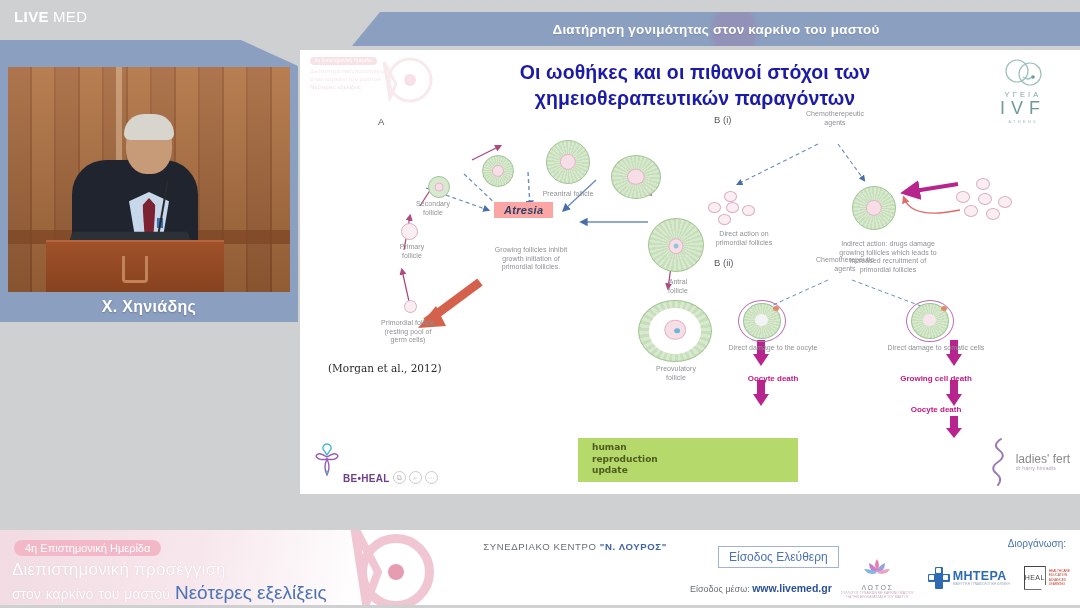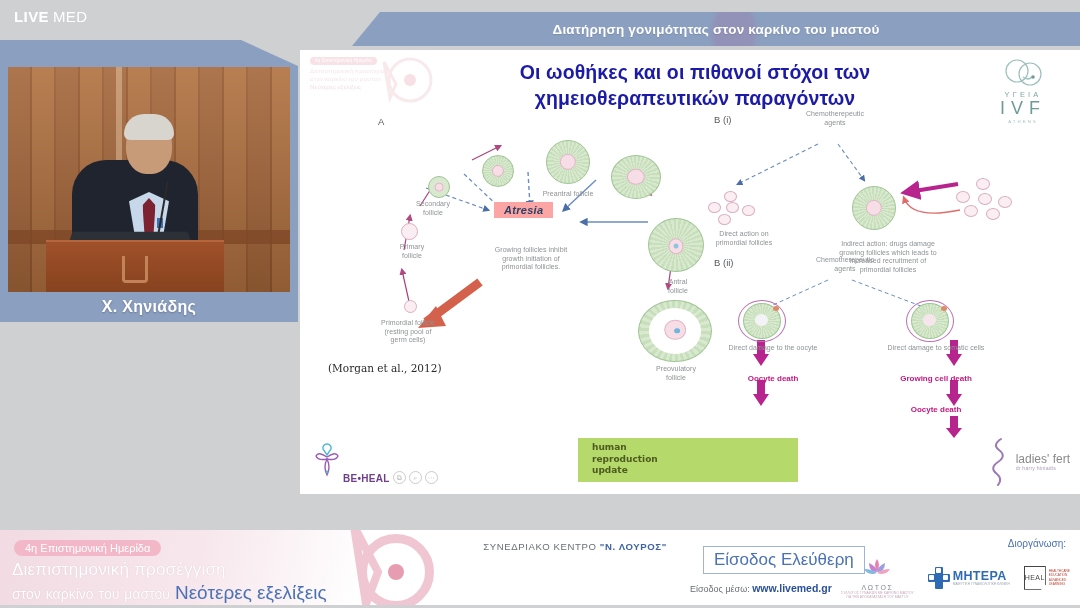--- a/index.html
+++ b/index.html
@@ -310,23 +310,23 @@
   .f-date .fd-main b { color: #9aa0a6; font-weight: normal; }
   .f-date .fd-s1 {
     color: #6a6f75; font-size: 9.6px; letter-spacing: .6px; margin-top: 1px;
     white-space: nowrap;
   }
   .f-date .fd-s1 b { color: #3e63a6; }
   .f-date .fd-s2 { color: #3e63a6; font-size: 10.5px; margin-top: 1px; }
   .f-date .fd-s2 b { font-weight: bold; }
 
   .f-free {
-    position: absolute; left: 703px; top: 16px;
+    position: absolute; left: 718px; top: 16px;
     border: 1px solid #9fb3d4; padding: 3px 10px;
-    color: #4a72b5; font-size: 17px; white-space: nowrap;
+    color: #4a72b5; font-size: 12px; white-space: nowrap;
   }
   .f-watch {
     position: absolute; left: 690px; top: 52px;
     font-size: 9px; color: #6a6f75; white-space: nowrap;
   }
   .f-watch b { color: #2a4f9c; font-size: 10.5px; }
 
   .f-org-label {
     position: absolute; right: 14px; top: 8px;
     color: #4a72b5; font-size: 10px;

